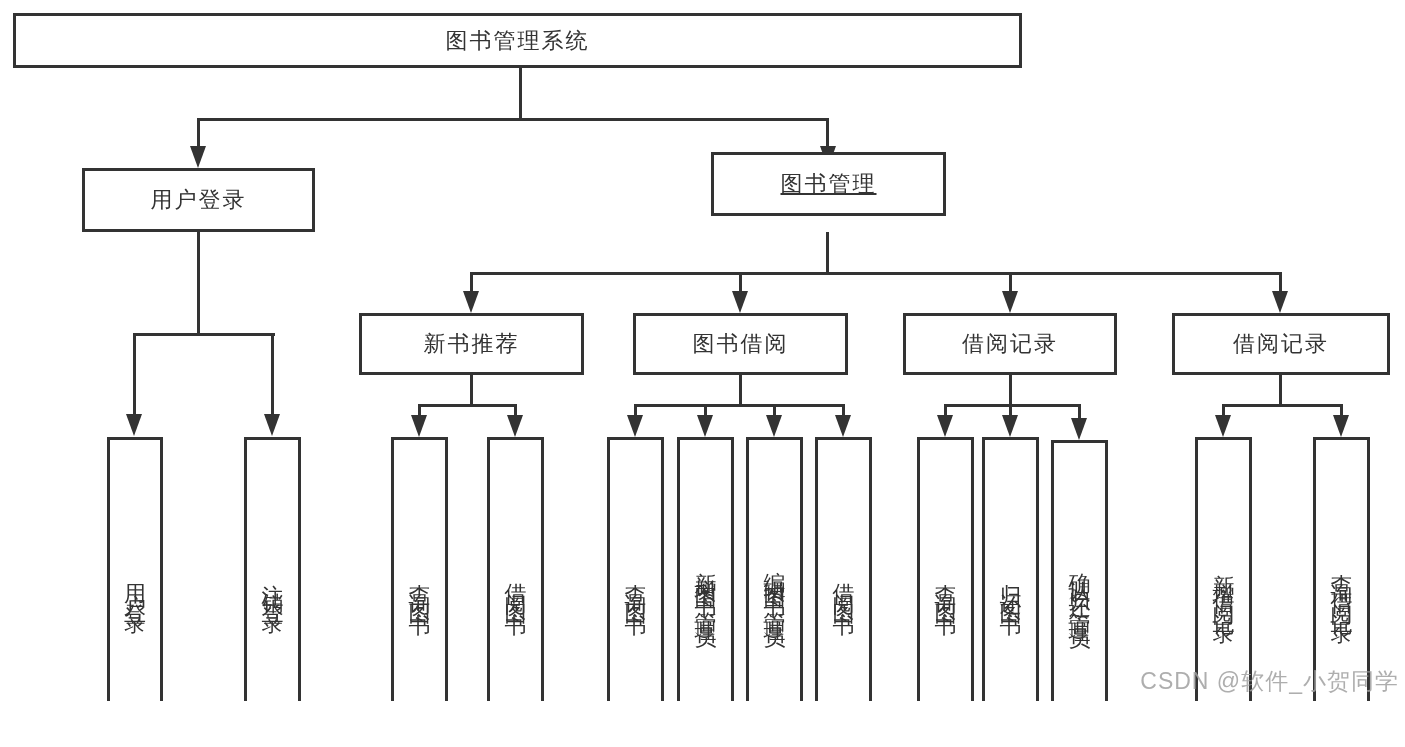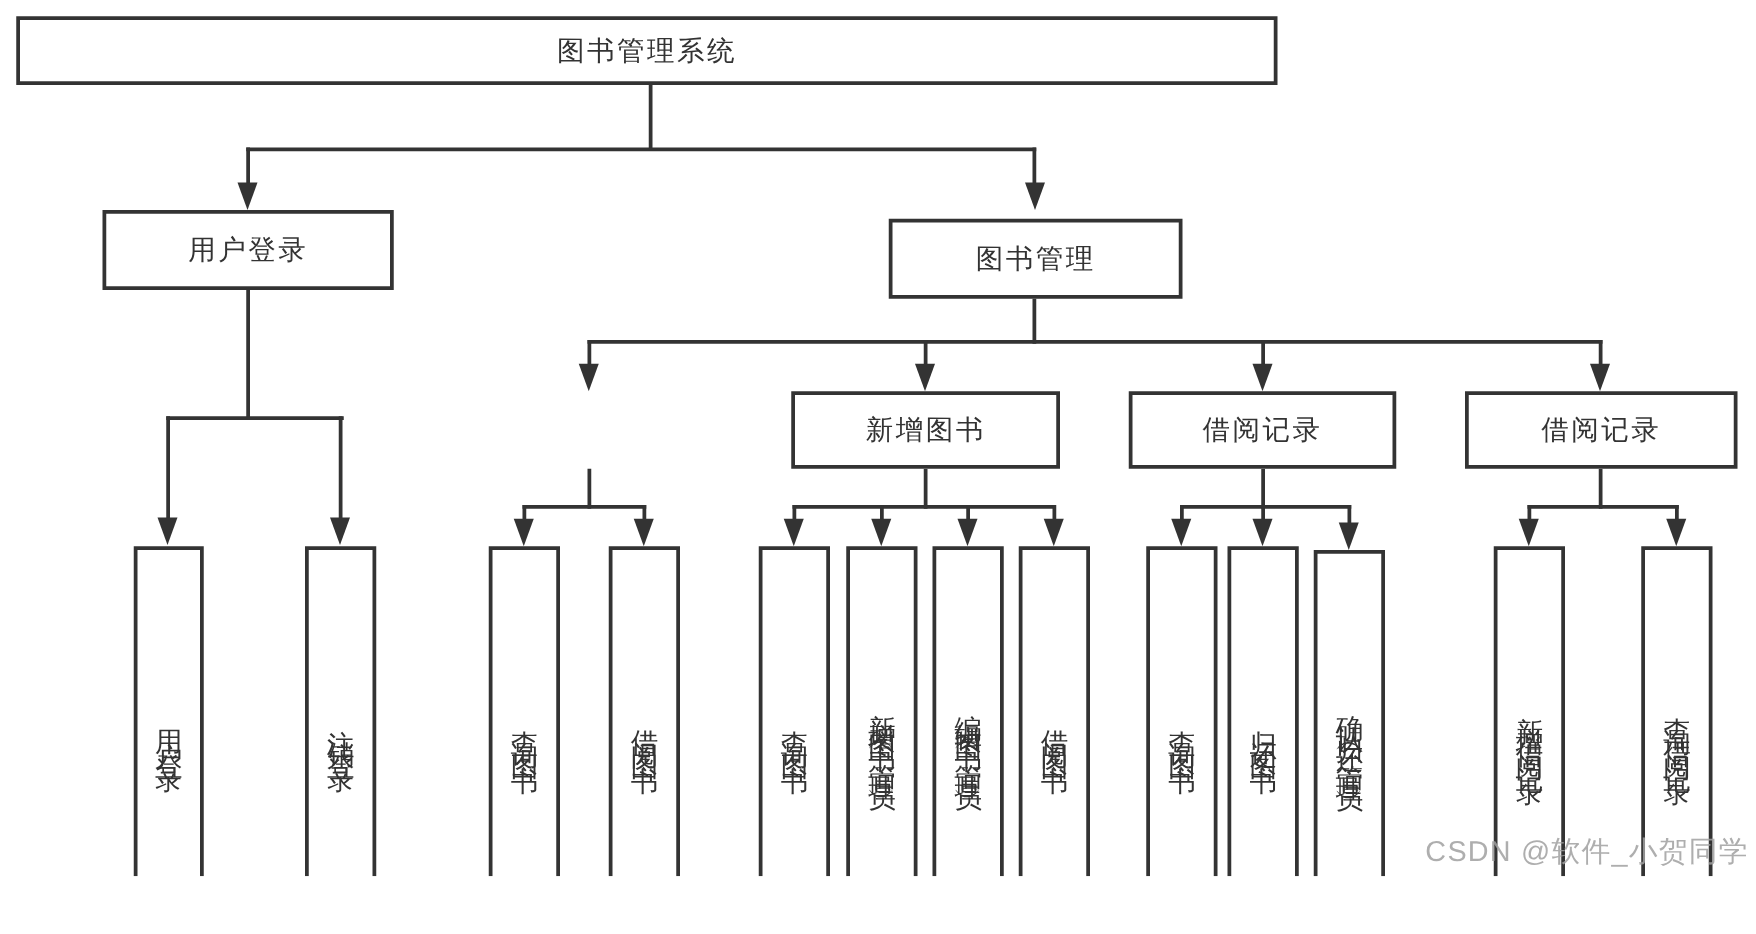--- a/index.html
+++ b/index.html
@@ -22,21 +22,21 @@
   .hline{height:3px;}
   .vline{width:3px;}
   .arrow{
     position:absolute;width:0;height:0;
     border-left:8px solid transparent;border-right:8px solid transparent;
     border-top:22px solid #333333;
   }
   
   .n-root{left:13px;top:13px;width:1009px;height:55px;}
   .n-userlogin{left:82px;top:168px;width:233px;height:64px;}
-  .n-bookmgmt{left:711px;top:175px;width:235px;height:64px;}
+  .n-bookmgmt{left:711px;top:152px;width:235px;height:64px;text-decoration:underline;}
   .n-newbook{left:359px;top:313px;width:225px;height:62px;}
   .n-bookborrow{left:633px;top:313px;width:215px;height:62px;}
   .n-curborrow{left:903px;top:313px;width:214px;height:62px;}
   .n-borrowrec{left:1172px;top:313px;width:218px;height:62px;}
   .l-userlogin{left:107px;top:437px;width:56px;height:298px;}
   .l-logout{left:244px;top:437px;width:57px;height:298px;}
   .l-query1{left:391px;top:437px;width:57px;height:298px;}
   .l-borrow1{left:487px;top:437px;width:57px;height:298px;}
   .l-query2{left:607px;top:437px;width:57px;height:298px;}
   .l-addbook{left:677px;top:437px;width:57px;height:305px;}
@@ -161,22 +161,25 @@
     <span class="lbl">图书管理系统</span>
   </div>
 
   <div class="node n-userlogin">
     <span class="lbl">用户登录</span>
   </div>
   <div class="node n-bookmgmt">
     <span class="lbl">图书管理</span>
   </div>
 
+  <div class="node n-newbook">
+    <span class="lbl">新书推荐</span>
+  </div>
   <div class="node n-bookborrow">
-    <span class="lbl">新增图书</span>
+    <span class="lbl">图书借阅</span>
   </div>
   <div class="node n-curborrow">
     <span class="lbl">借阅记录</span>
   </div>
   <div class="node n-borrowrec">
     <span class="lbl">借阅记录</span>
   </div>
 
   <div class="node vnode l-userlogin">
     <span class="lbl">用户登录</span>

